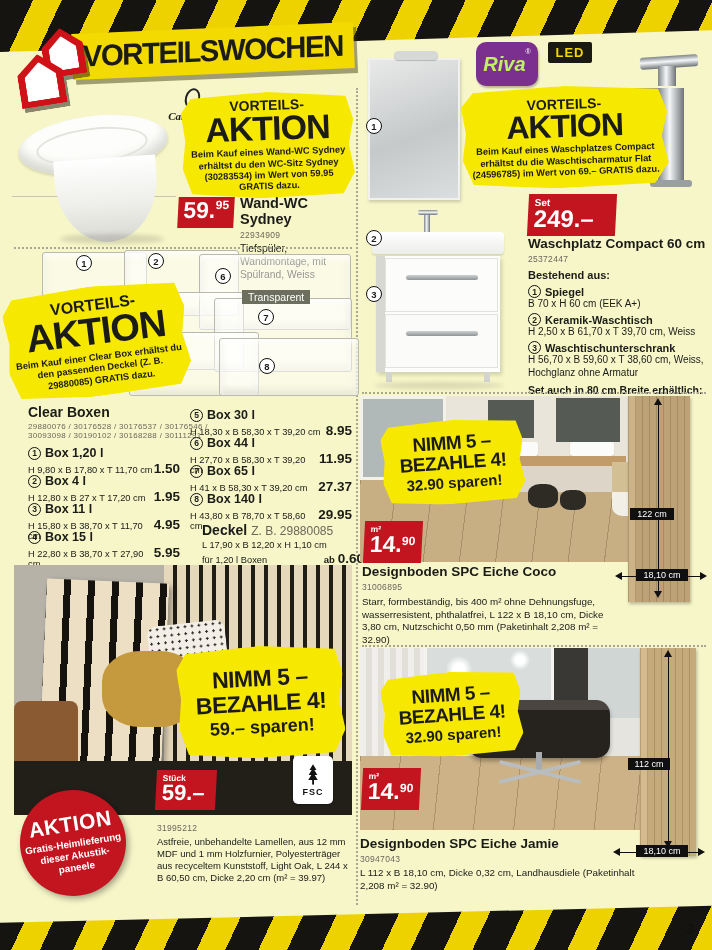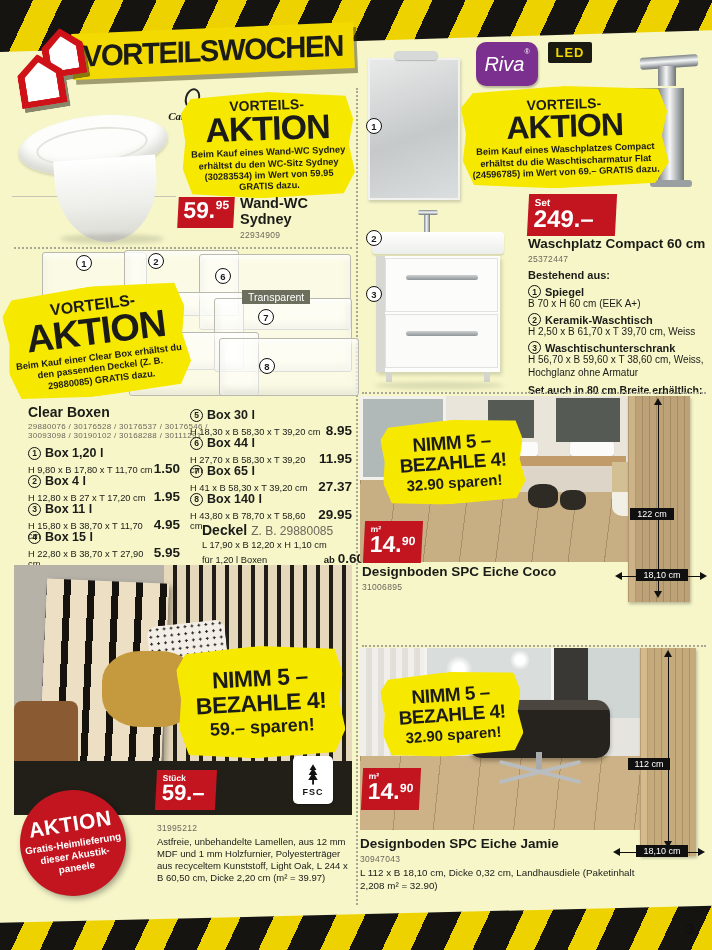--- a/index.html
+++ b/index.html
@@ -124,20 +124,21 @@
     <div class="sp-text" style="font-size:9.3px;margin-top:3px;">Beim Kauf eines Wand-WC Sydney erhältst du den WC-Sitz Sydney (30283534) im Wert von 59.95 GRATIS dazu.</div>
   </div>
 
   <div class="abs pb" style="left:178px;top:197px;width:56px;height:31px;">
     <span class="main">59.</span>
     <span class="sup">95</span>
   </div>
   <div class="abs" style="left:240px;top:195px;width:114px;">
     <div class="pname" style="font-size:14.5px;">Wand-WC Sydney</div>
     <div class="psku" style="margin-top:3px;">22934909</div>
+    <div class="pdesc" style="margin-top:2px;">Tiefspüler, Wandmontage, mit Spülrand, Weiss</div>
   </div>
 
   <div class="abs dot-h" style="left:14px;top:247px;width:338px;"></div>
 
   <div class="abs" style="left:14px;top:250px;width:338px;height:148px;">
     <div class="cbox" style="left:28px;top:2px;width:105px;height:62px;"></div>
     <div class="cbox" style="left:110px;top:0;width:115px;height:66px;"></div>
     <div class="cbox" style="left:185px;top:4px;width:152px;height:76px;"></div>
     <div class="cbox" style="left:105px;top:42px;width:125px;height:78px;"></div>
     <div class="cbox" style="left:200px;top:48px;width:138px;height:74px;"></div>
@@ -301,21 +302,21 @@
     <div class="psku" style="margin-top:3px;">31995212</div>
     <div class="pdesc" style="font-size:9.5px;margin-top:3px;">Astfreie, unbehandelte Lamellen, aus 12 mm MDF und 1 mm Holzfurnier, Polyesterträger aus recyceltem Kunststoff, Light Oak, L 244 x B 60,50 cm, Dicke 2,20 cm (m² = 39.97)</div>
   </div>
 
   <div class="abs" style="left:368px;top:58px;width:92px;height:142px;background:linear-gradient(160deg,#e9e9e9 0%,#c5c9ca 55%,#dbdede 100%);border:2px solid #f1f1ef;box-shadow:1px 2px 3px rgba(0,0,0,.18);">
     <div class="abs" style="left:24px;top:-9px;width:44px;height:9px;background:#d6d9d7;border-radius:5px;box-shadow:0 1px 1px rgba(0,0,0,.2);"></div>
   </div>
   <div class="cnum-img" style="left:366px;top:118px;">1</div>
 
   <div class="abs" style="left:476px;top:42px;width:62px;height:44px;background:#7b2f8e;border-radius:10px;display:flex;align-items:center;justify-content:center;box-shadow:1px 2px 2px rgba(0,0,0,.25);">
-    <span style="color:#ffffff;font-weight:normal;font-size:20px;font-style:italic;">Riva</span>
+    <span style="color:#bef264;font-weight:bold;font-size:20px;font-style:italic;">Riva</span>
     <span style="color:#fff;font-size:7px;align-self:flex-start;margin-top:6px;">®</span>
   </div>
   <div class="abs" style="left:548px;top:42px;width:44px;height:21px;background:#1a1a12;border-radius:2px;display:flex;align-items:center;justify-content:center;">
     <span style="color:#f2d600;font-weight:bold;font-size:13px;letter-spacing:1px;">LED</span>
   </div>
 
   <div class="abs" style="left:598px;top:48px;width:110px;height:142px;">
     <div class="abs chrome-h" style="left:42px;top:8px;width:58px;height:12px;border-radius:3px;transform:rotate(-4deg);"></div>
     <div class="abs chrome-v" style="left:60px;top:18px;width:18px;height:20px;"></div>
     <div class="abs chrome-h" style="left:8px;top:40px;width:64px;height:14px;border-radius:2px;"></div>
@@ -418,20 +419,21 @@
   </div>
 
   <div class="abs pb-floor" style="left:364px;top:521px;width:58px;height:42px;">
     <div class="unit">m²</div>
     <div><span class="main">14.</span><span class="sup">90</span></div>
   </div>
 
   <div class="abs" style="left:362px;top:564px;width:262px;">
     <div class="pname" style="font-size:13.5px;">Designboden SPC Eiche Coco</div>
     <div class="psku" style="margin-top:3px;">31006895</div>
+    <div class="pdesc" style="font-size:9.8px;margin-top:4px;">Starr, formbeständig, bis 400 m² ohne Dehnungsfuge, wasserresistent, phthalatfrei, L 122 x B 18,10 cm, Dicke 3,80 cm, Nutzschicht 0,50 mm (Paketinhalt 2,208 m² = 32.90)</div>
   </div>
 
   <div class="abs dot-h" style="left:362px;top:645px;width:344px;"></div>
 
   <div class="photo" style="left:360px;top:648px;width:302px;height:182px;background:#e6e4de;">
     <div class="abs" style="left:0;top:0;width:64px;height:120px;background:repeating-linear-gradient(90deg,#f1efeb 0 6px,#e2dfd9 6px 12px);"></div>
     <div class="abs" style="left:64px;top:0;width:130px;height:86px;background:#d9dedd;border-left:3px solid #f4f3ef;border-right:3px solid #f4f3ef;"></div>
     <div class="abs" style="left:194px;top:0;width:34px;height:108px;background:#3a3835;"></div>
     <div class="abs" style="left:228px;top:0;width:74px;height:70px;background:#cfd6d4;"></div>
     <div class="abs" style="left:86px;top:8px;width:26px;height:26px;border-radius:50%;background:radial-gradient(#ffffff 30%, rgba(255,255,255,0) 72%);"></div>

